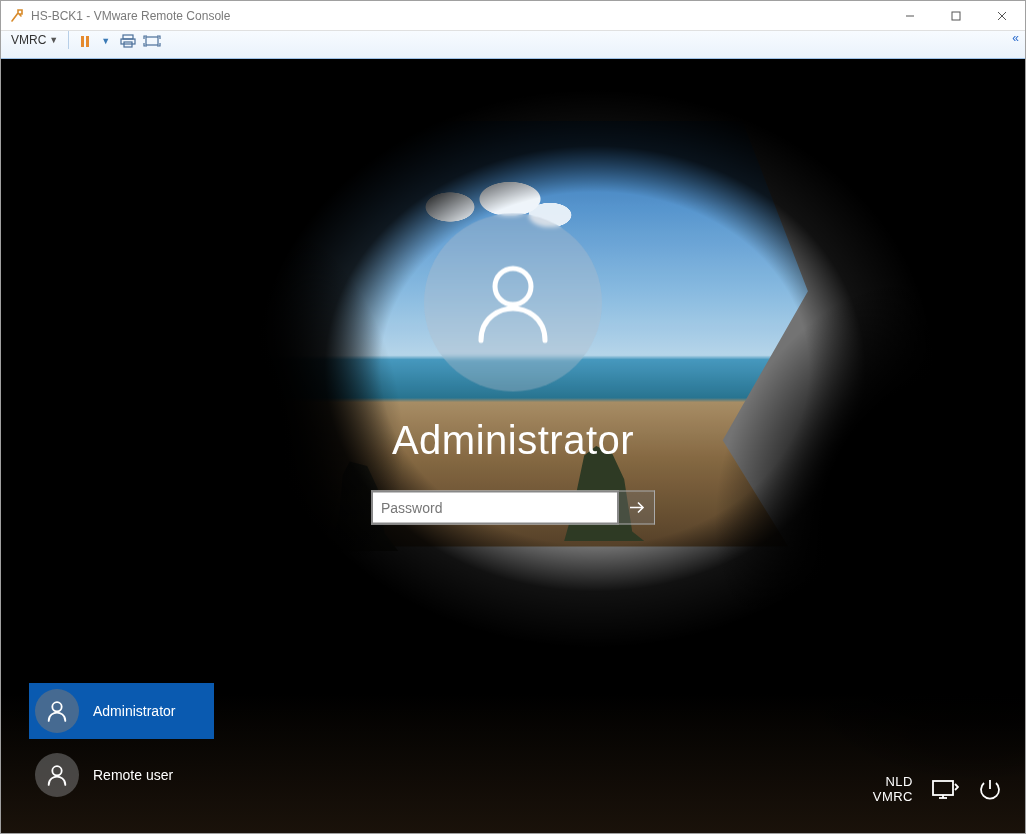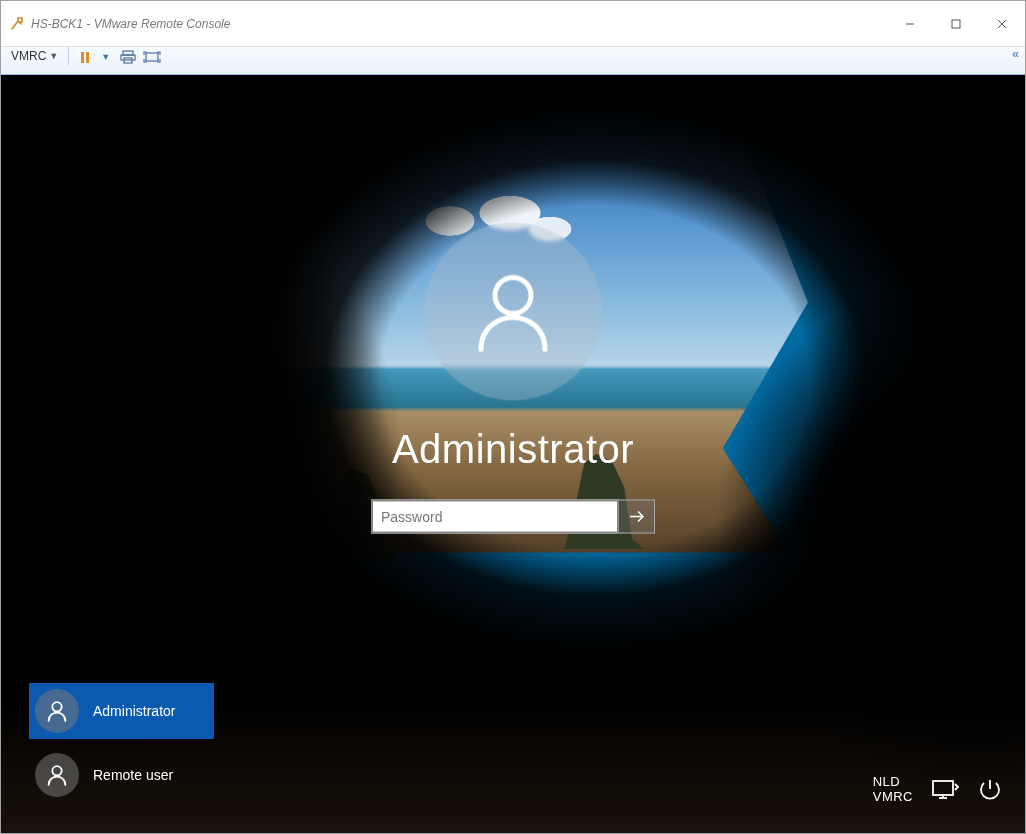--- a/index.html
+++ b/index.html
@@ -1,34 +1,34 @@
 <!DOCTYPE html>
 <html><head>
 <meta charset="utf-8">
 <style>
   * { box-sizing: border-box; margin: 0; padding: 0; }
   html, body { width: 1026px; height: 834px; font-family: "Segoe UI", Tahoma, sans-serif; overflow: hidden; }
   .window-frame { width: 1026px; height: 834px; border: 1px solid #a0a0a0; background: #fff; display: flex; flex-direction: column; }
-  .titlebar { height: 46px; display: flex; align-items: center; background: #fff; border-bottom: 1px solid #e0e0e0; font-style: italic; }
+  .titlebar { height: 30px; display: flex; align-items: center; background: #fff; border-bottom: 1px solid #e0e0e0; }
   .titlebar .app-icon { width: 16px; height: 16px; margin: 0 6px 0 8px; display:flex; align-items:center; justify-content:center; }
   .titlebar .title-text { flex: 1; color: #7a7a7a; font-size: 12px; }
   .win-controls { display: flex; }
   .win-btn { width: 46px; height: 30px; display: flex; align-items: center; justify-content: center; color: #666; }
   .toolbar { height: 28px; background: linear-gradient(#f7fbff, #eaf2fb); border-bottom: 1px solid #9cc0e6; display: flex; align-items: flex-start; padding: 0 6px; position: relative; }
   .tb-group { display: flex; align-items: center; gap: 4px; }
   .tb-sep { width: 1px; height: 18px; background: #b7cfe8; margin: 0 6px; }
   .vmrc-label { font-size: 12px; color: #333; display:flex; align-items:center; gap:3px; padding: 2px 4px; }
   .vmrc-label .caret { font-size: 9px; color: #555; }
   .tb-icon { width: 20px; height: 20px; display:flex; align-items:center; justify-content:center; border-radius:2px; }
   .pause-bars { display:flex; gap:2px; }
   .pause-bars span { width:3px; height:11px; background:#e58a2e; }
   .caret-small { font-size: 9px; color:#4a6; color:#3a7ab6; margin-left:2px; }
   .printer svg, .fullscreen svg { stroke:#4a6f99; }
   .toolbar .collapse-arrow { position:absolute; right:6px; color:#2a6bcd; font-size:12px; }
-  .vm-viewport { flex:1; background:#0369a1; position:relative; overflow:hidden; }
+  .vm-viewport { flex:1; background:#737373; position:relative; overflow:hidden; }
   
   .bg-sky { position:absolute; left:18%; top:8%; width:64%; height:55%;
     background: linear-gradient(to bottom, #2a6aa8 0%, #5a9cd8 20%, #8fc4ec 40%, #bfe0f5 55%, #4aa0c8 56%, #2a7a98 65%, #b0946a 66%, #8a6c44 80%, #5a442a 100%);
     clip-path: polygon(20% 0%, 85% 0%, 95% 40%, 82% 75%, 92% 100%, 5% 100%, 0% 60%, 5% 25%);
     filter: brightness(0.95);
   }
   .bg-cave { position:absolute; inset:0; background:
     radial-gradient(ellipse 55% 60% at 58% 40%, transparent 38%, rgba(0,0,0,0.85) 48%, #000 60%);
   }
   .bg-cave2 { position:absolute; inset:0; background:
@@ -56,21 +56,21 @@
   .pass-input::placeholder { color:#777; }
   .submit-btn { width:36px; height:34px; border:1px solid #aaa; border-left:none; background: rgba(120,120,120,0.35); display:flex; align-items:center; justify-content:center; cursor:pointer; }
   .submit-btn svg { stroke:#fff; }
   .user-list { position:absolute; left:28px; bottom:30px; display:flex; flex-direction:column; gap:8px; }
   .user-item { display:flex; align-items:center; gap:14px; padding:6px 18px 6px 6px; min-width:185px; cursor:pointer; }
   .user-item.selected { background:#0a5ab0; }
   .user-item .mini-avatar { width:44px; height:44px; border-radius:50%; background: rgba(120,120,120,0.55); display:flex; align-items:center; justify-content:center; }
   .user-item .mini-avatar svg { stroke:#fff; }
   .user-item .uname { color:#fff; font-size:14px; font-weight:400; }
   .corner-controls { position:absolute; right:22px; bottom:28px; display:flex; align-items:center; gap:18px; }
-  .lang-stack { color:#fff; font-size:13px; line-height:1.15; text-align:left; letter-spacing:0.5px; }
+  .lang-stack { color:#fff; font-size:13px; line-height:1.15; text-align:right; letter-spacing:0.5px; }
   .corner-icon { display:flex; align-items:center; justify-content:center; cursor:pointer; }
   .corner-icon svg { stroke:#fff; fill:none; }
 </style>
 </head>
 <body>
 
 <div class="window-frame">
 
   <div class="titlebar">
     <div class="app-icon">

